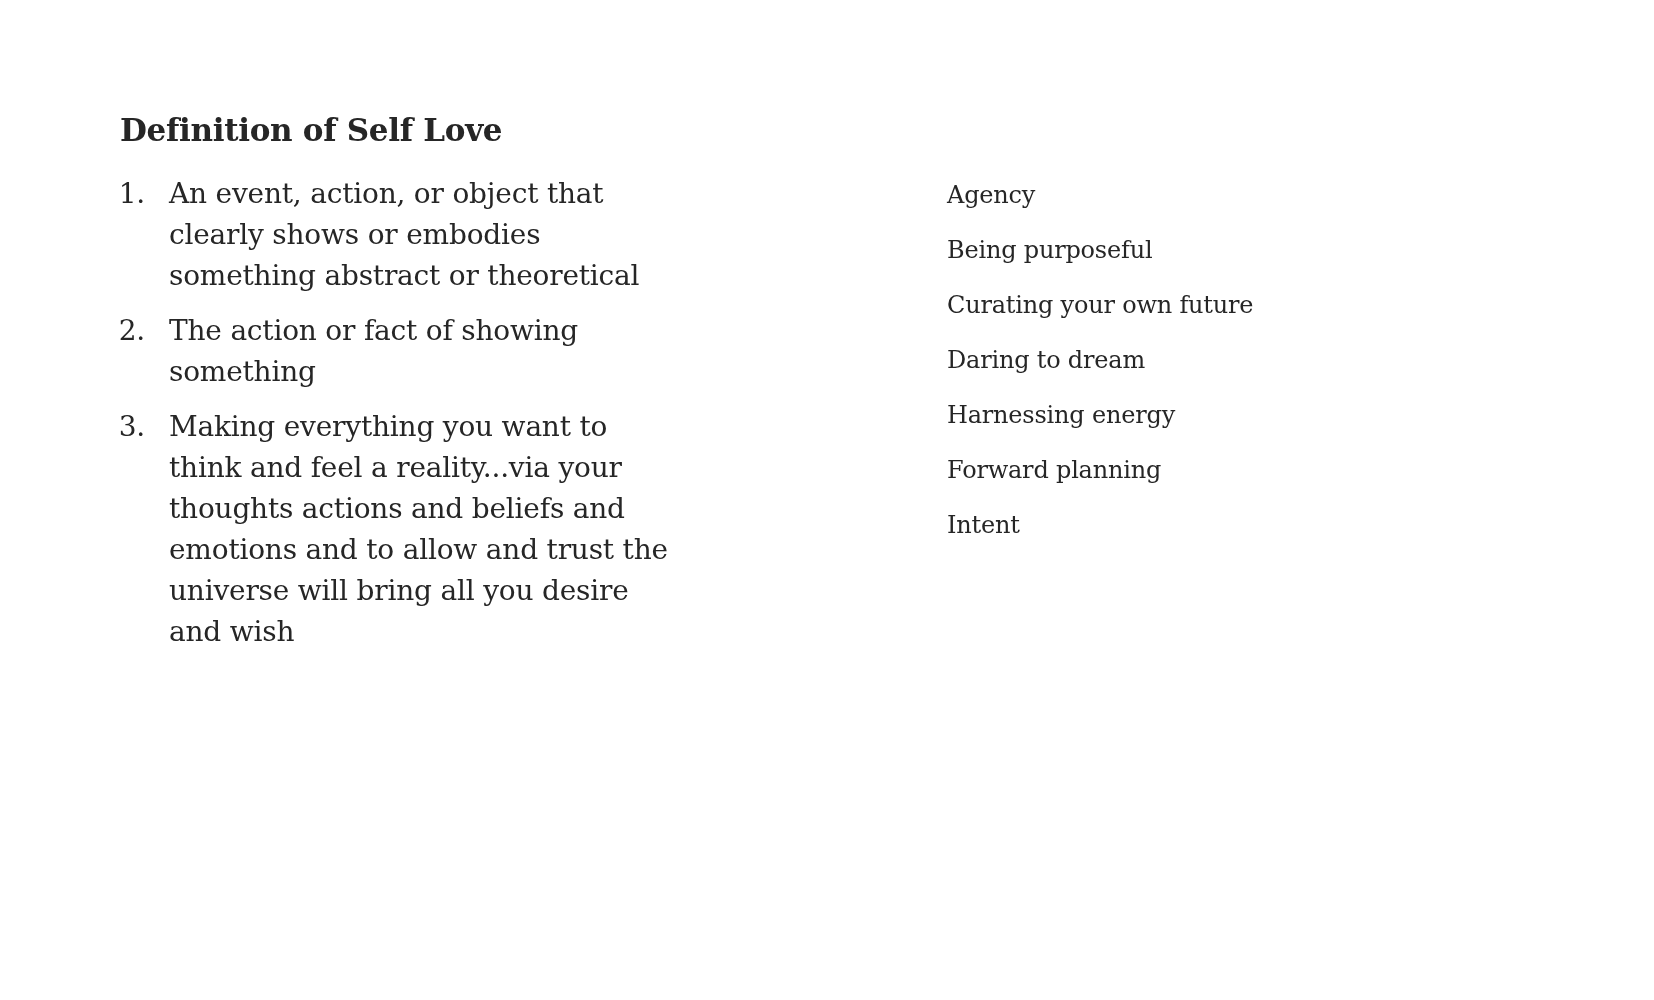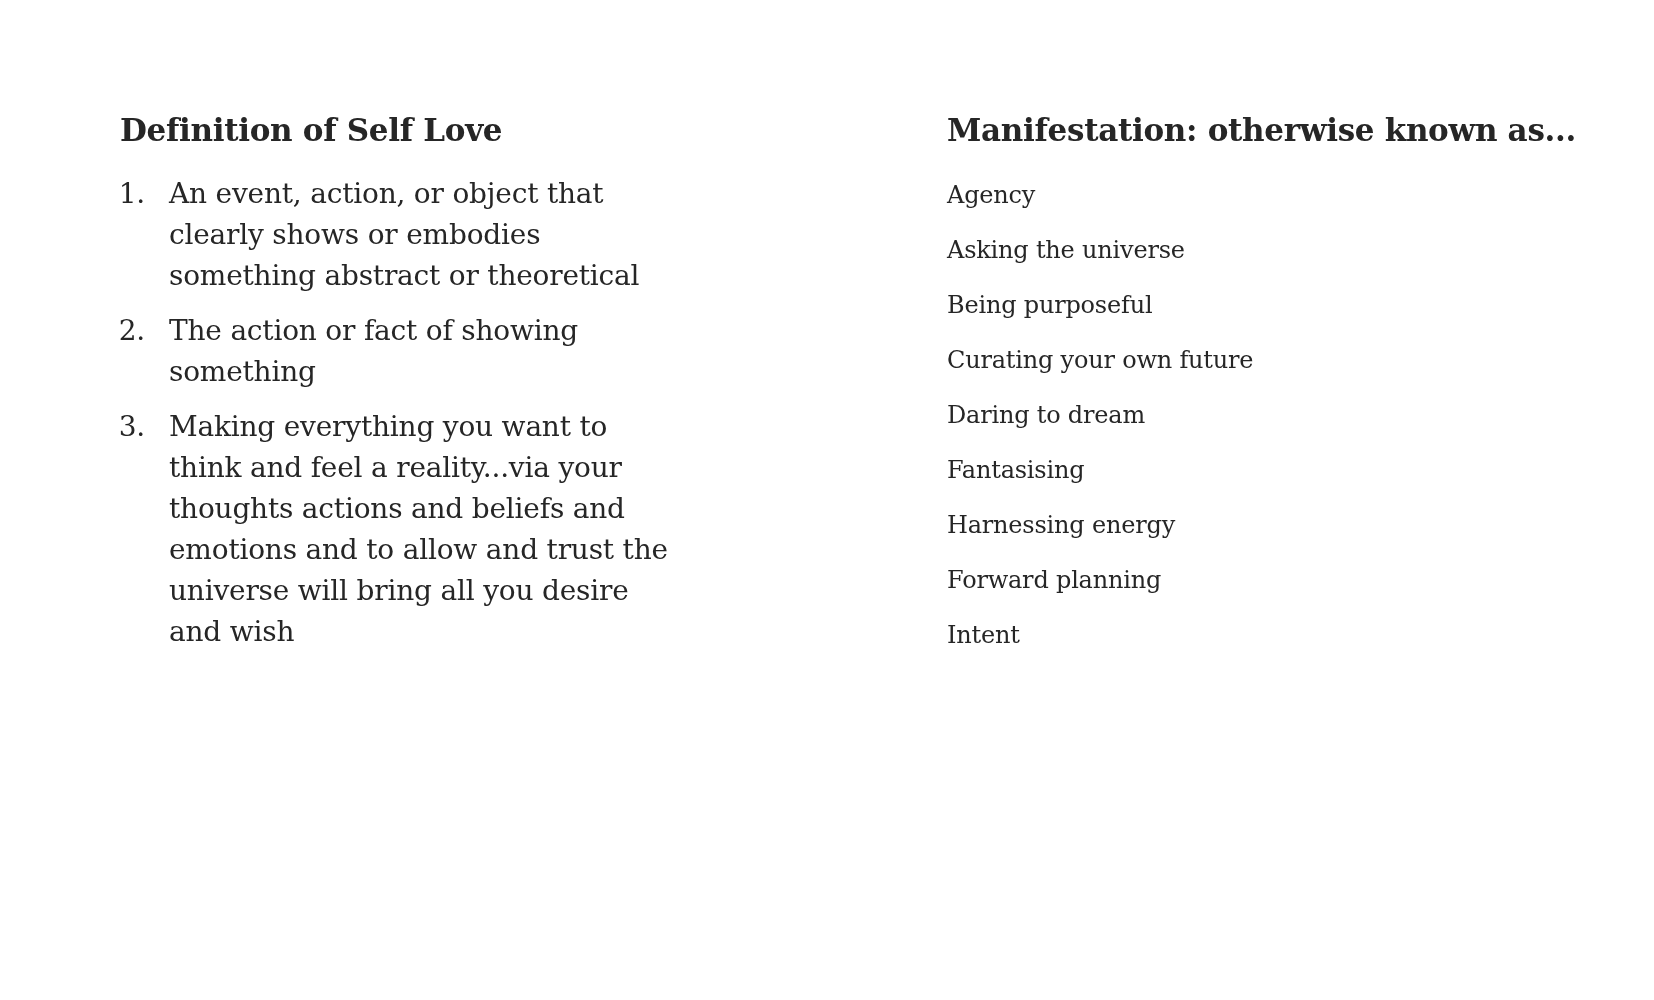--- a/index.html
+++ b/index.html
@@ -117,29 +117,26 @@
 emotions and to allow and trust the
 universe will bring all you desire
 and wish</span>
       </li>
     </ol>
 
     <div class="page-number page-number-left">4</div>
   </section>
 
   <section class="page page-right">
-    <h1 class="page-title">Manifestation: otherwise known as...</h1>
 
     <ul class="word-list">
       <li class="word-item">Agency</li>
-      <li class="word-item">Asking the universe</li>
       <li class="word-item">Being purposeful</li>
       <li class="word-item">Curating your own future</li>
       <li class="word-item">Daring to dream</li>
-      <li class="word-item">Fantasising</li>
       <li class="word-item">Harnessing energy</li>
       <li class="word-item">Forward planning</li>
       <li class="word-item">Intent</li>
     </ul>
 
     <div class="page-number page-number-right">5</div>
   </section>
 
 </div>
 

